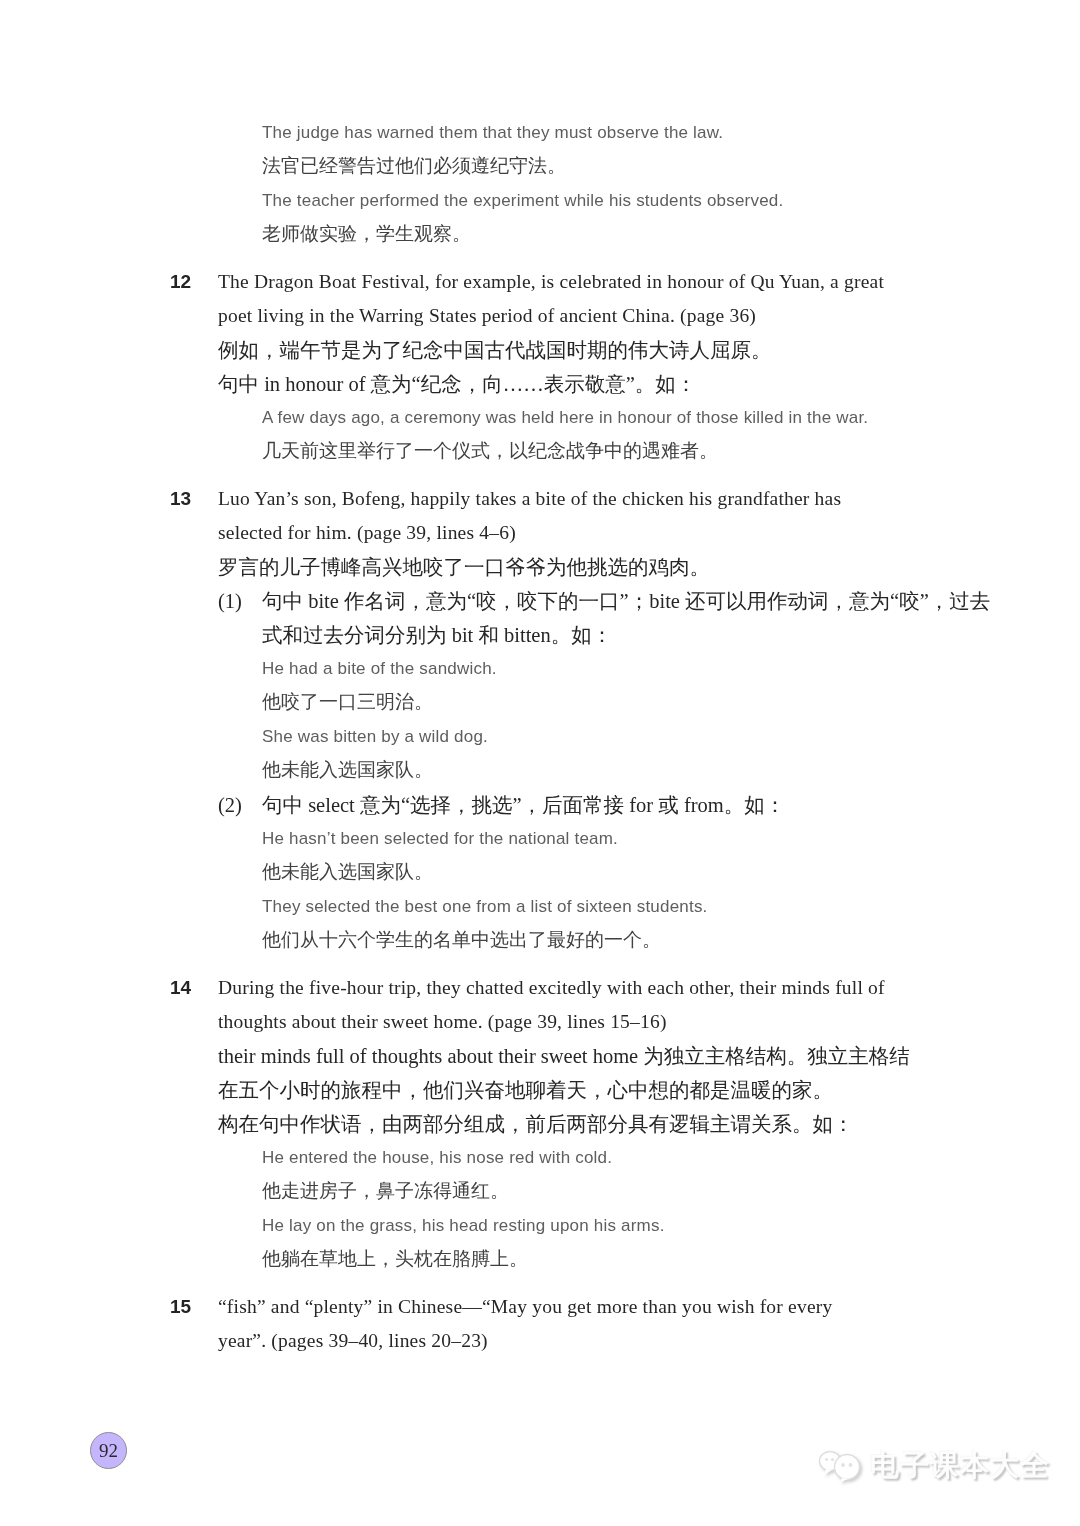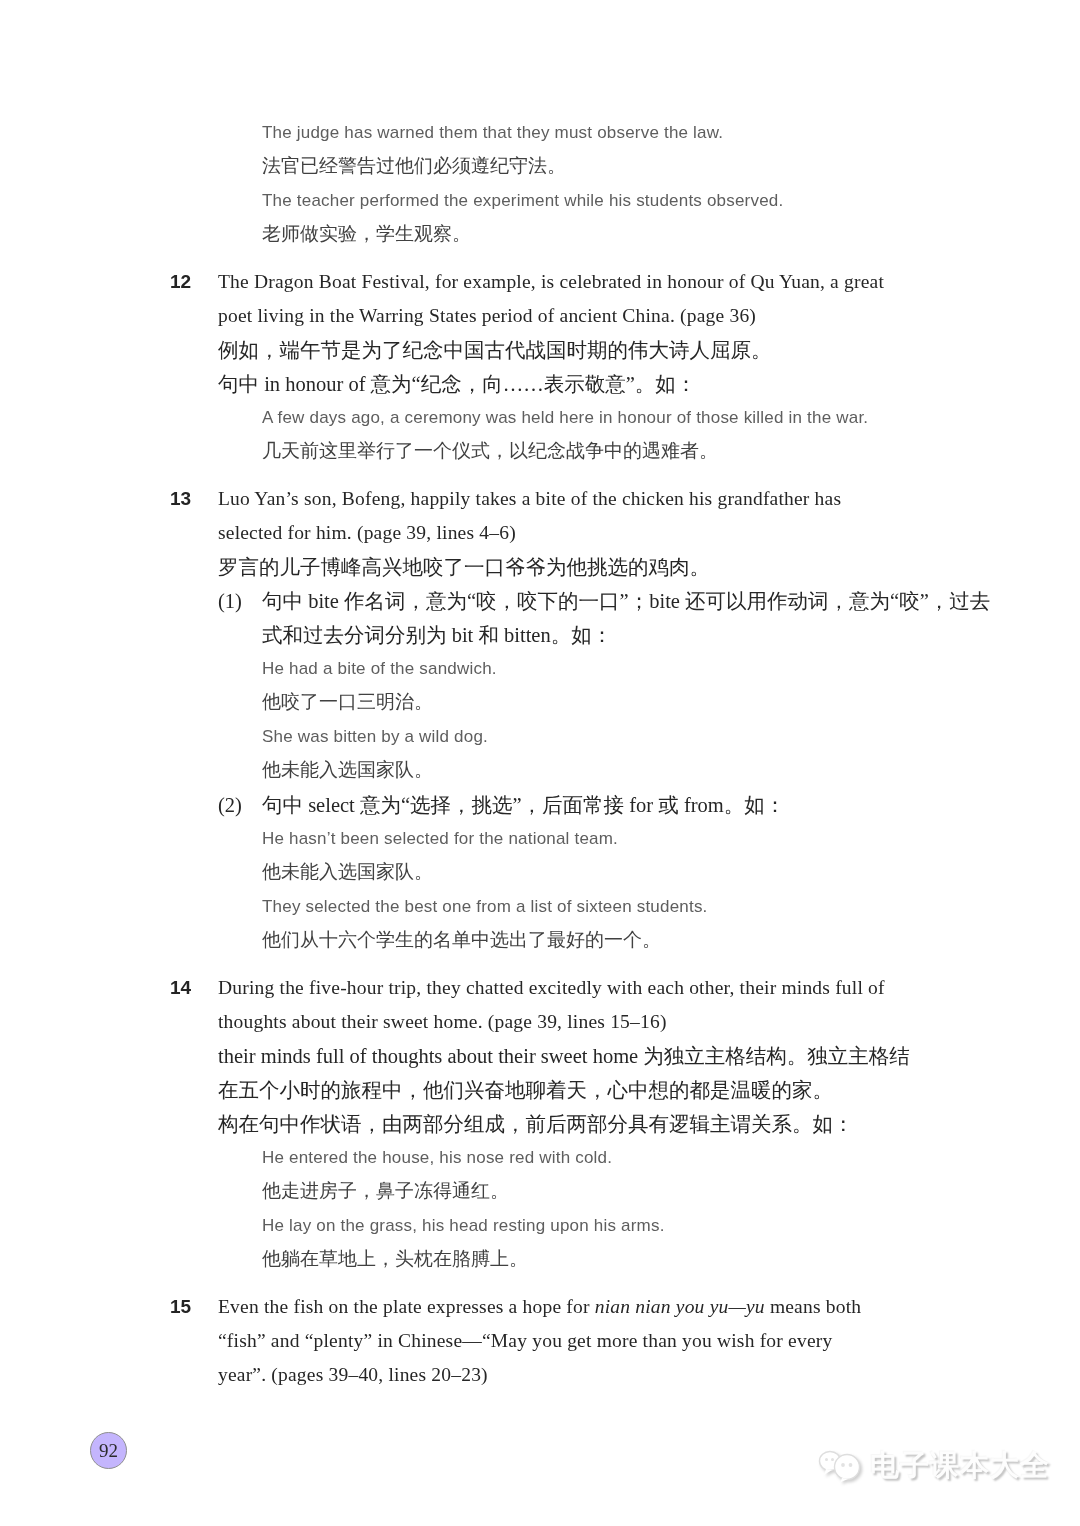--- a/index.html
+++ b/index.html
@@ -69,21 +69,20 @@
         <div class="line t-zh ind-main"><span>their minds full of thoughts about their sweet home 为独立主格结构。独立主格结</span></div>
         <div class="line t-zh ind-main"><span>在五个小时的旅程中，他们兴奋地聊着天，心中想的都是温暖的家。</span></div>
         <div class="line t-zh ind-main"><span>构在句中作状语，由两部分组成，前后两部分具有逻辑主谓关系。如：</span></div>
         <div class="line t-enex ind-ex"><span>He entered the house, his nose red with cold.</span></div>
         <div class="line t-zhex ind-ex"><span>他走进房子，鼻子冻得通红。</span></div>
         <div class="line t-enex ind-ex"><span>He lay on the grass, his head resting upon his arms.</span></div>
         <div class="line t-zhex ind-ex"><span>他躺在草地上，头枕在胳膊上。</span></div>
       </div>
       <div class="item">
         <span class="item-number">15</span>
-        <div class="line t-main ind-main"><span>Even the fish on the plate expresses a hope for </span><span class="italic">nian nian you yu—yu</span><span> means both</span></div>
         <div class="line t-main ind-main"><span>“fish” and “plenty” in Chinese—“May you get more than you wish for every</span></div>
         <div class="line t-main ind-main"><span>year”. (pages 39–40, lines 20–23)</span></div>
       </div>
     </div>
 
   <div class="page-badge">
     <span>92</span>
   </div>
 
   <div class="watermark">

